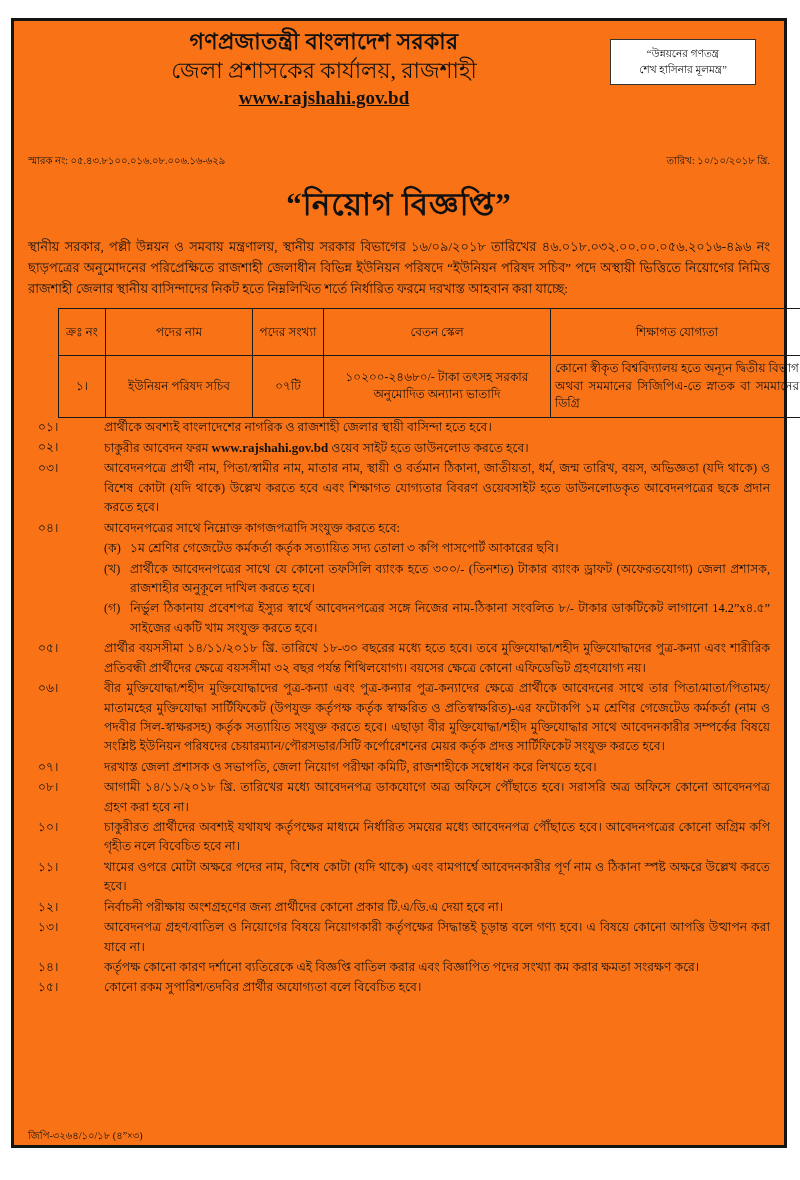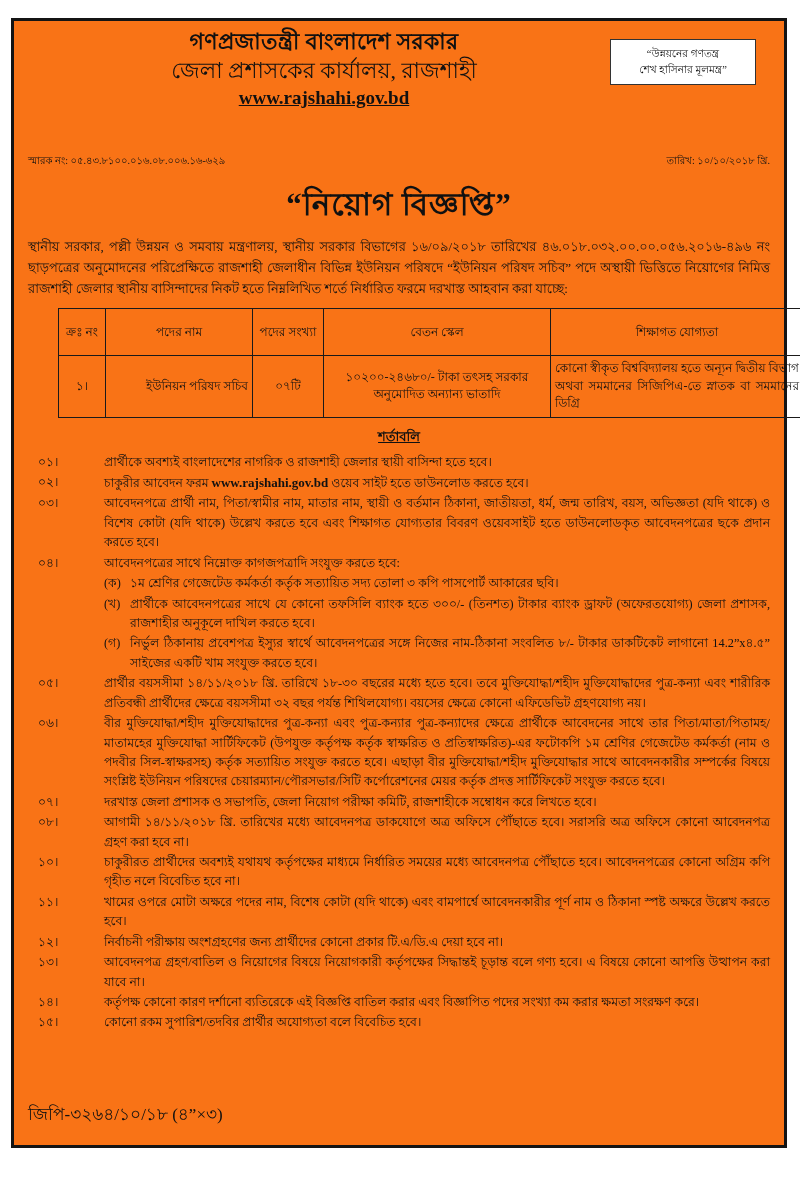--- a/index.html
+++ b/index.html
@@ -124,21 +124,21 @@
     padding: 4px 4px;
     vertical-align: middle;
     line-height: 1.45;
   }
   table.posts th {
     text-align: center;
     font-weight: normal;
     height: 38px;
   }
   .col-sl { width: 38px; text-align: center; }
-  .col-name { width: 138px; text-align: right; }
+  .col-name { width: 138px; text-align: center; }
   .col-count { width: 62px; text-align: center; }
   .col-scale { width: 218px; text-align: center; }
   .col-edu { text-align: center; }
   td.col-edu { text-align: justify; padding: 4px 6px; }
   td.col-scale { text-align: center; }
   .cell-body { height: 42px; }
 
   
   .cond-head {
     text-align: center;
@@ -207,22 +207,22 @@
     display: inline-block;
     text-align: center;
     min-width: 240px;
   }
   .sig-sd { text-align: center; }
 
   
   .footer {
     position: absolute;
     left: 14px;
-    bottom: 16px;
-    font-size: 17px;
+    bottom: 0;
+    font-size: 10px;
   }
 </style>
 </head>
 <body>
 
 <div class="page">
   <div class="frame">
 
     <div class="header">
       <div class="header-center">
@@ -259,21 +259,20 @@
         <tr class="cell-body">
           <td class="col-sl">১।</td>
           <td class="col-name">ইউনিয়ন পরিষদ সচিব</td>
           <td class="col-count">০৭টি</td>
           <td class="col-scale">১০২০০-২৪৬৮০/- টাকা তৎসহ সরকার অনুমোদিত অন্যান্য ভাতাদি</td>
           <td class="col-edu">কোনো স্বীকৃত বিশ্ববিদ্যালয় হতে অন্যূন দ্বিতীয় বিভাগ অথবা সমমানের সিজিপিএ-তে স্নাতক বা সমমানের ডিগ্রি</td>
         </tr>
       </tbody>
     </table>
 
-    <div class="cond-head">শর্তাবলি</div>
 
     <ol class="conds">
 
       <li>
         <span class="c-num">০১।</span>
         <span class="c-text">প্রার্থীকে অবশ্যই বাংলাদেশের নাগরিক ও রাজশাহী জেলার স্থায়ী বাসিন্দা হতে হবে।</span>
       </li>
 
       <li>
         <span class="c-num">০২।</span>

